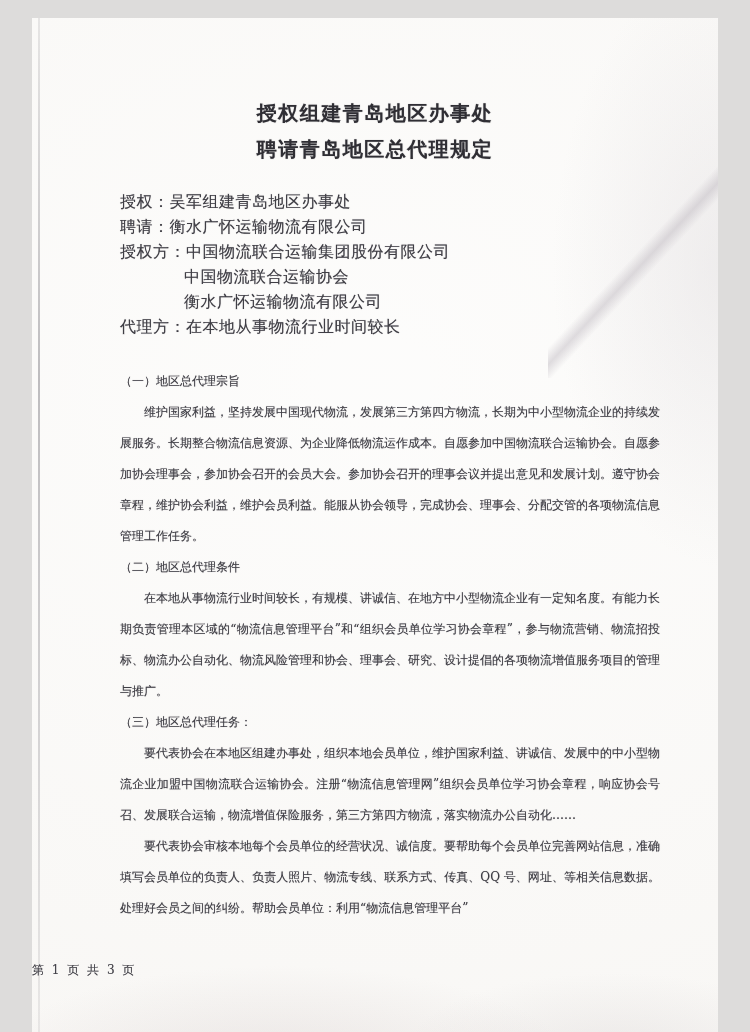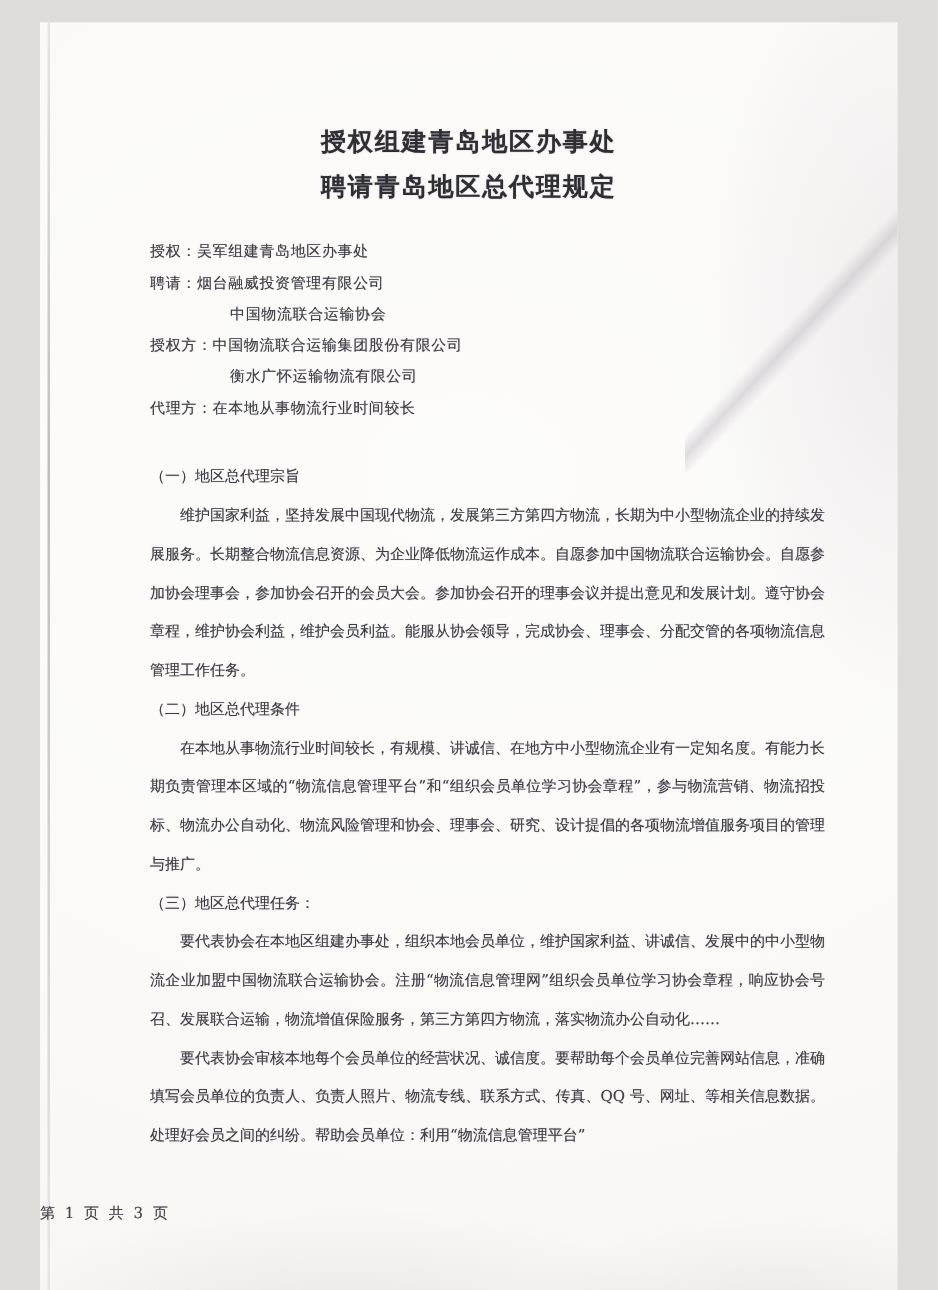--- a/index.html
+++ b/index.html
@@ -50,21 +50,21 @@
     text-align: center;
     font-size: 20px;
     font-weight: bold;
     line-height: 36px;
     letter-spacing: 1.5px;
     color: #2f2e34;
     text-shadow: 0 0 1px rgba(47,46,52,0.45);
   }
   .meta {
     margin: 22px 58px 0 88px;
-    font-size: 12px;
+    font-size: 16px;
     line-height: 25px;
     letter-spacing: 0.5px;
     text-shadow: 0 0 0.7px rgba(63,62,69,0.5);
   }
   .meta-line { white-space: pre-wrap; }
   .meta-line.indent { padding-left: 64px; }
   .doc-body {
     margin: 27px 58px 0 88px;
     font-size: 12px;
     line-height: 31px;
@@ -91,23 +91,23 @@
 
 <div class="paper">
 
   <h1 class="doc-title">
     <span>授权组建青岛地区办事处</span><br>
     <span>聘请青岛地区总代理规定</span>
   </h1>
 
   <div class="meta" id="meta">
       <div class="meta-line">授权：吴军组建青岛地区办事处</div>
-      <div class="meta-line">聘请：烟台融威投资管理有限公司</div>
+      <div class="meta-line">聘请：衡水广怀运输物流有限公司</div>
+      <div class="meta-line">授权方：中国物流联合运输集团股份有限公司</div>
       <div class="meta-line indent">中国物流联合运输协会</div>
-      <div class="meta-line">授权方：中国物流联合运输集团股份有限公司</div>
       <div class="meta-line indent">衡水广怀运输物流有限公司</div>
       <div class="meta-line">代理方：在本地从事物流行业时间较长</div>
     </div>
 
   <div class="doc-body" id="doc-body">
       <p class="sec-heading">（一）地区总代理宗旨</p>
       <p class="para">维护国家利益，坚持发展中国现代物流，发展第三方第四方物流，长期为中小型物流企业的持续发展服务。长期整合物流信息资源、为企业降低物流运作成本。自愿参加中国物流联合运输协会。自愿参加协会理事会，参加协会召开的会员大会。参加协会召开的理事会议并提出意见和发展计划。遵守协会章程，维护协会利益，维护会员利益。能服从协会领导，完成协会、理事会、分配交管的各项物流信息管理工作任务。</p>
       <p class="sec-heading">（二）地区总代理条件</p>
       <p class="para">在本地从事物流行业时间较长，有规模、讲诚信、在地方中小型物流企业有一定知名度。有能力长期负责管理本区域的“物流信息管理平台”和“组织会员单位学习协会章程”，参与物流营销、物流招投标、物流办公自动化、物流风险管理和协会、理事会、研究、设计提倡的各项物流增值服务项目的管理与推广。</p>
       <p class="sec-heading">（三）地区总代理任务：</p>

